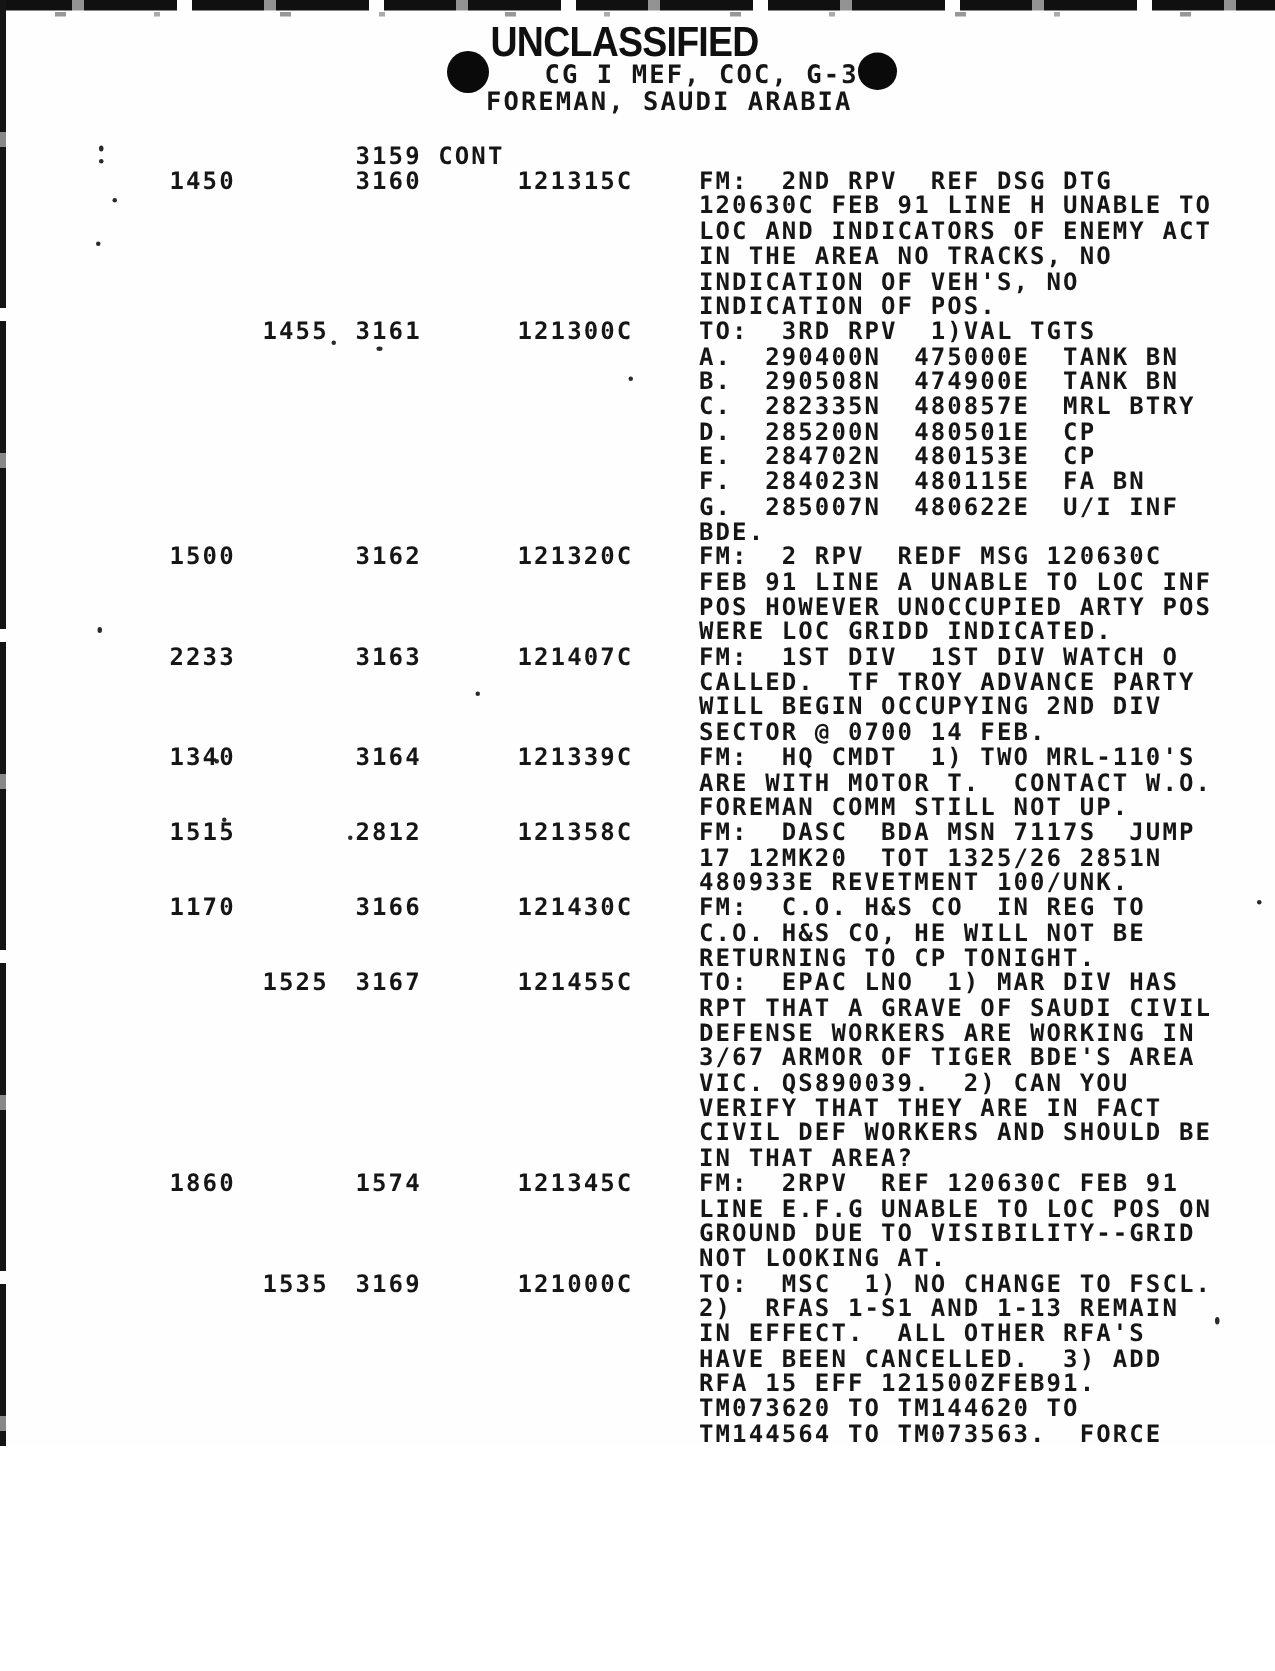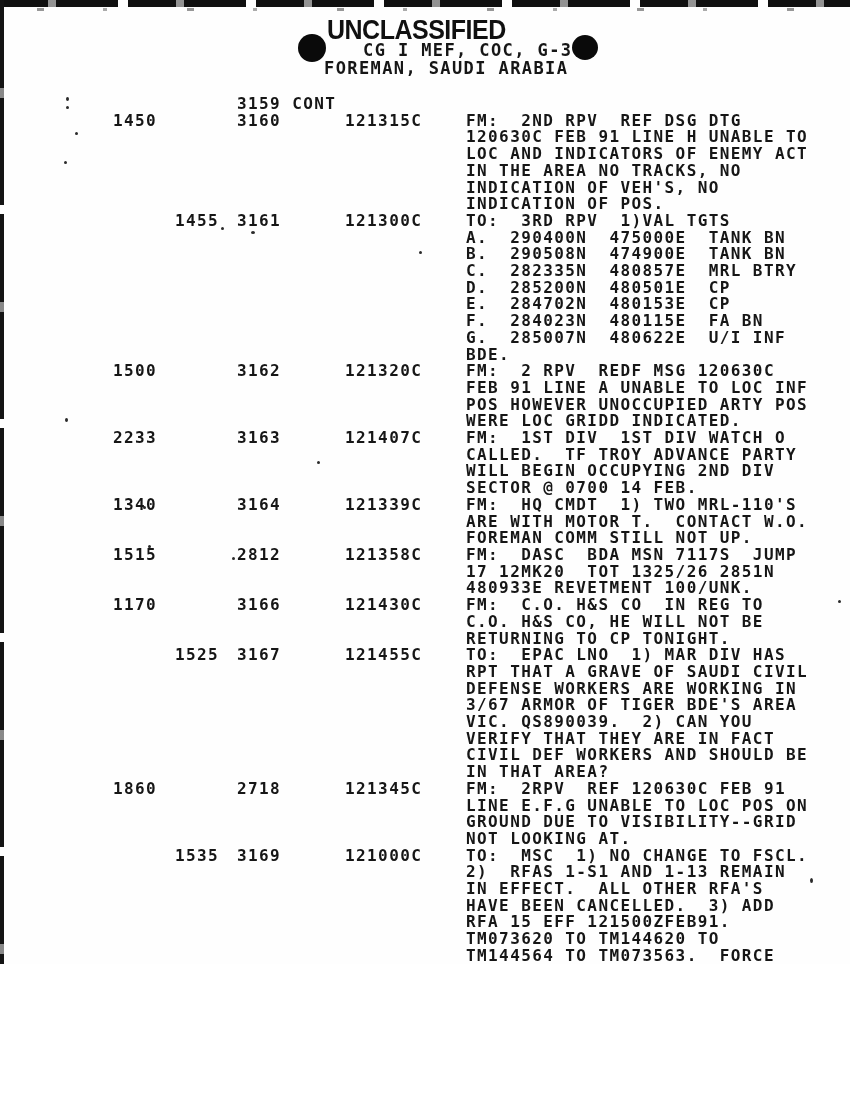--- a/index.html
+++ b/index.html
@@ -199,21 +199,21 @@
 RPT THAT A GRAVE OF SAUDI CIVIL
 DEFENSE WORKERS ARE WORKING IN
 3/67 ARMOR OF TIGER BDE'S AREA
 VIC. QS890039.  2) CAN YOU
 VERIFY THAT THEY ARE IN FACT
 CIVIL DEF WORKERS AND SHOULD BE
 IN THAT AREA?</div>
       </div>
       <div class="entry">
         <div class="col c-time">1860</div>
-        <div class="col c-serial">2718</div>
+        <div class="col c-serial">1574</div>
         <div class="col c-dtg">121345C</div>
         <div class="col c-msg">FM:  2RPV  REF 120630C FEB 91
 LINE E.F.G UNABLE TO LOC POS ON
 GROUND DUE TO VISIBILITY--GRID
 NOT LOOKING AT.</div>
       </div>
       <div class="entry">
         <div class="col c-time t-indent">1535</div>
         <div class="col c-serial">3169</div>
         <div class="col c-dtg">121000C</div>

